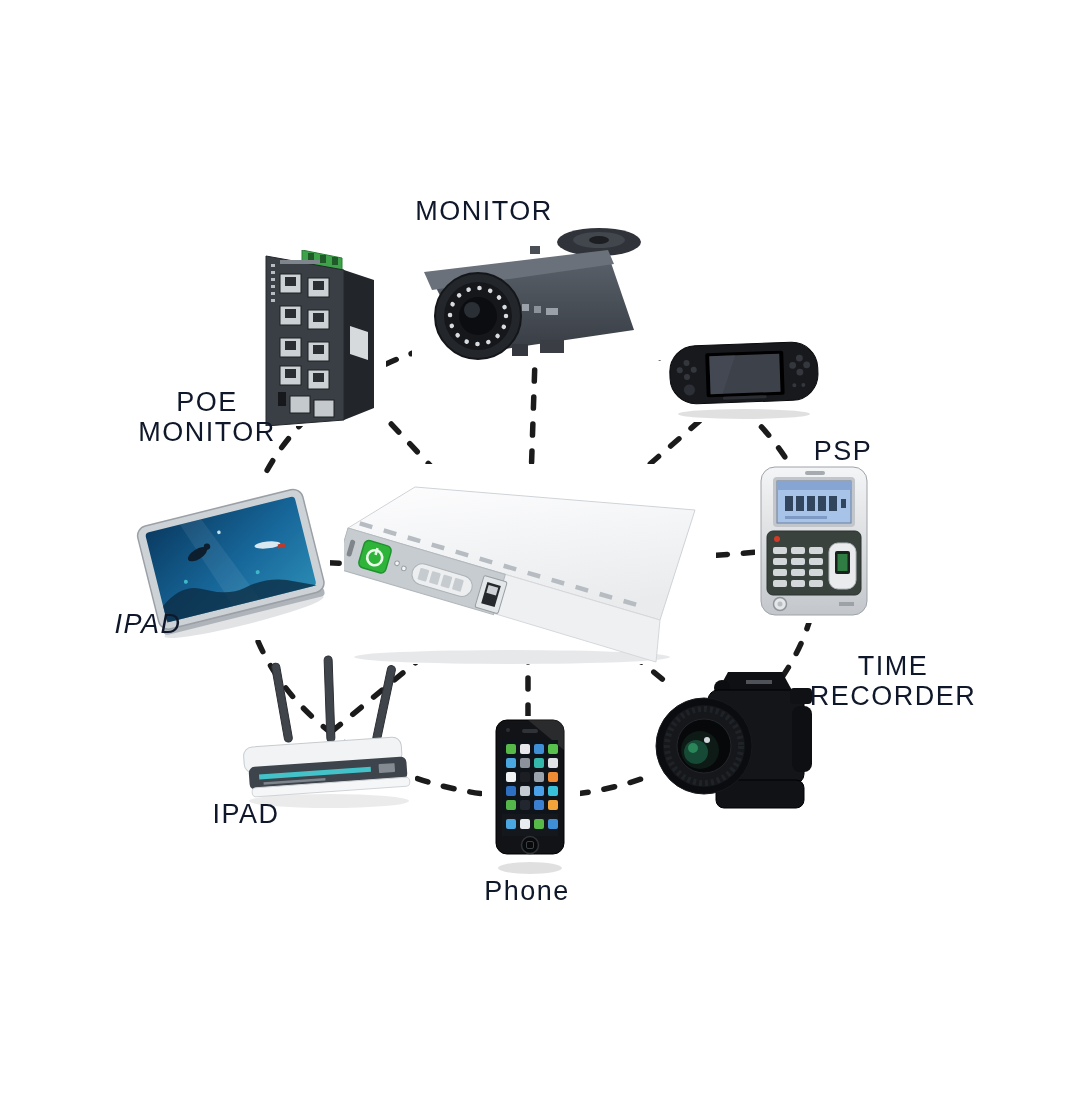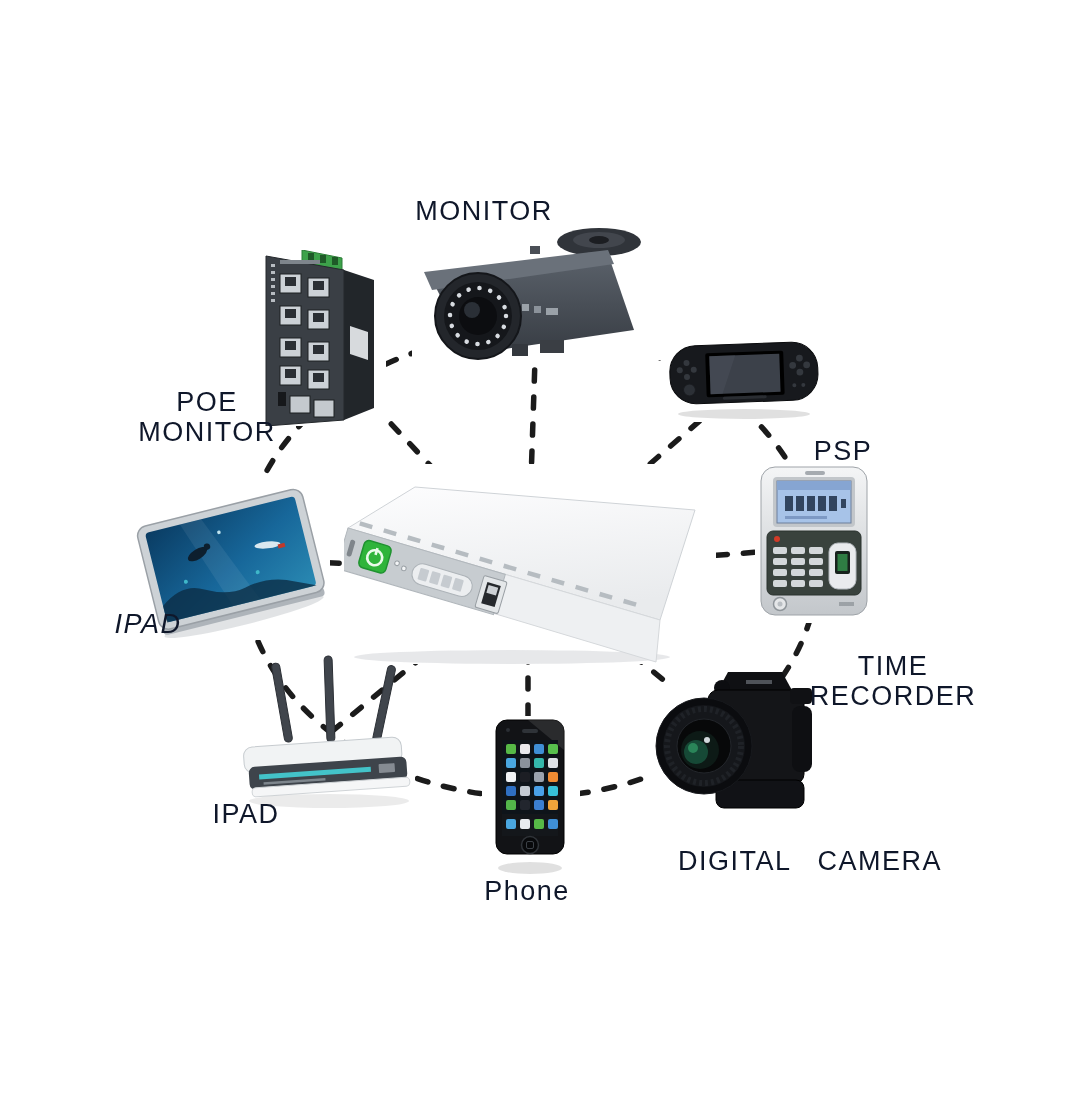--- a/index.html
+++ b/index.html
@@ -344,15 +344,14 @@
   </div>
 
   <div class="node-label" style="left:484px;top:211px;">MONITOR</div>
   <div class="node-label" style="left:207px;top:417px;">POE
 MONITOR</div>
   <div class="node-label" style="left:843px;top:411px;margin-top:40px;">PSP</div>
   <div class="node-label" style="left:893px;top:637px;margin-top:44px;">TIME   RECORDER</div>
   <div class="node-label" style="left:148px;top:624px;font-style:italic;">IPAD</div>
   <div class="node-label" style="left:246px;top:814px;">IPAD</div>
   <div class="node-label" style="left:527px;top:891px;text-align:center;">Phone</div>
-  <div class="node-label" style="left:810px;top:861px;">DIGITAL   CAMERA</div>
 
 </div>
 
 </body></html>

